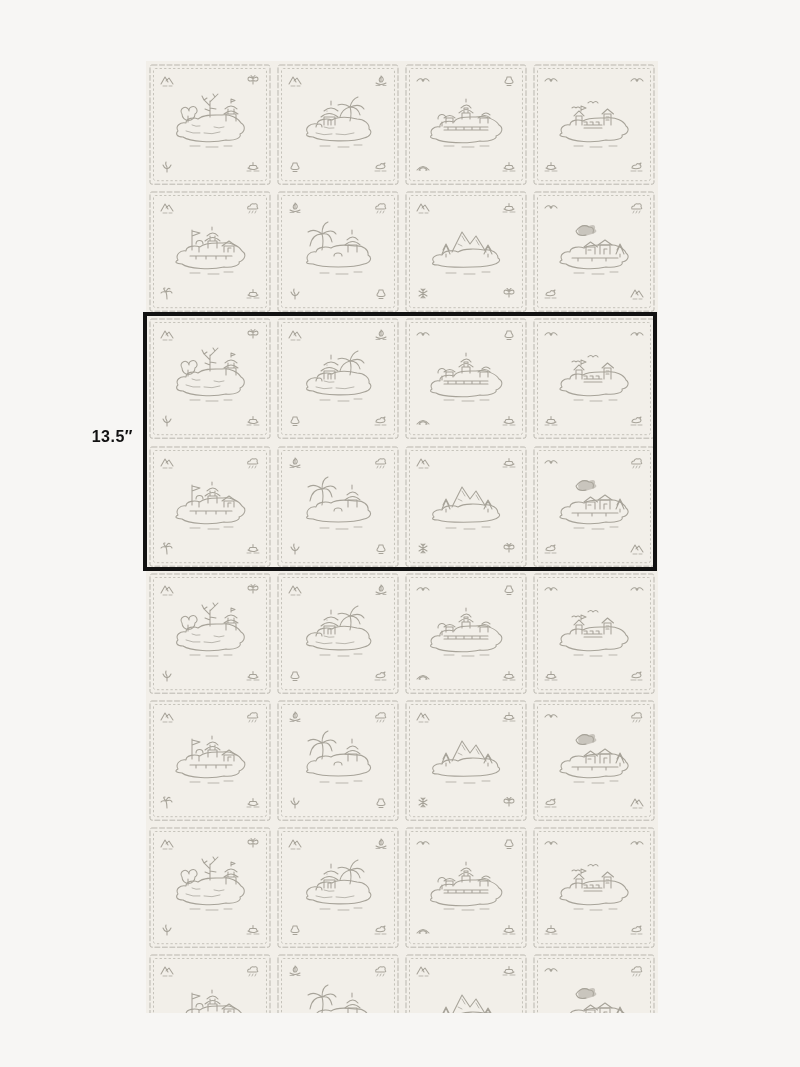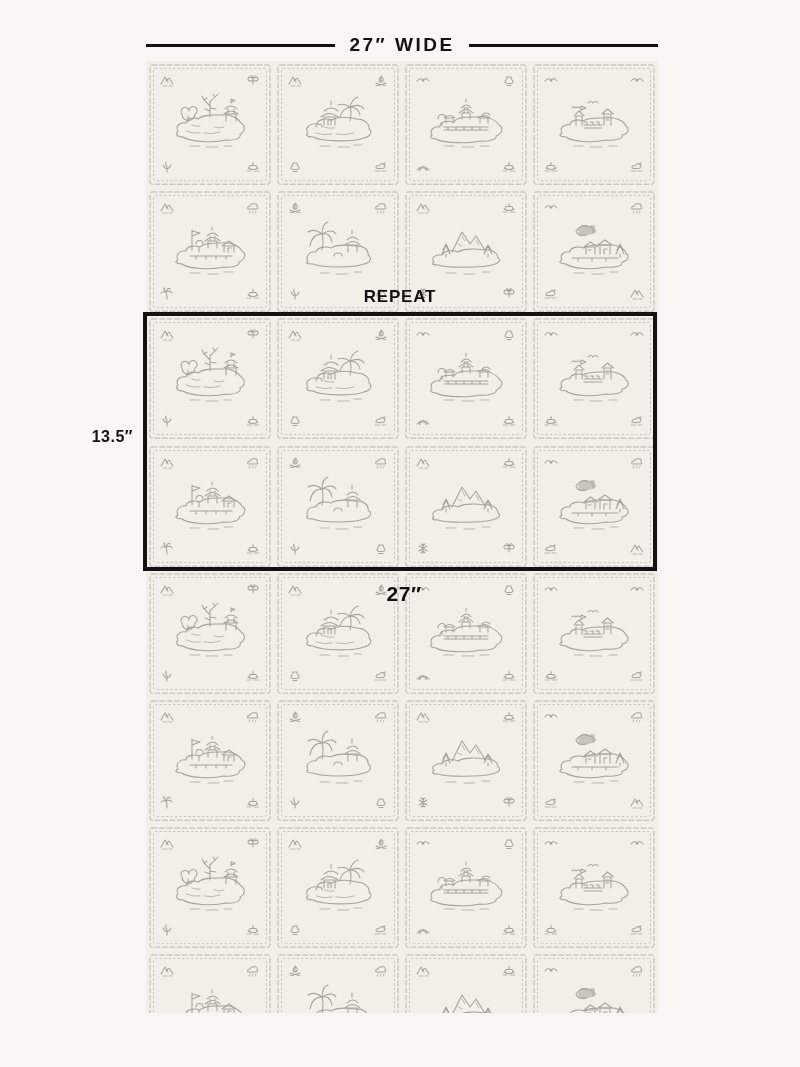--- a/index.html
+++ b/index.html
@@ -35,25 +35,20 @@
   .s{stroke:var(--ink);fill:none;stroke-width:1.05;stroke-linecap:round;stroke-linejoin:round;}
   .sl{stroke:var(--ink-light);fill:none;stroke-width:1;stroke-linecap:round;stroke-linejoin:round;}
   .sf{fill:var(--ink);stroke:none;opacity:.55;}
   .defs-holder{position:absolute;width:0;height:0;overflow:hidden;}
 </style>
 </head>
 <body>
 
 <div class="stage">
 
-  <div class="dim-header">
-    <span class="dim-rule"></span>
-    <span class="dim-label">27″ WIDE</span>
-    <span class="dim-rule"></span>
-  </div>
 
   <div class="swatch" id="swatch">
       <svg viewBox="0 0 128 127.2" class="tile">
         <use href="#tile-border" x="0" y="0" width="128" height="127.2"></use>
         <use href="#c-c1" x="22" y="26" width="84" height="64"></use>
         <use href="#m-mountain" x="13" y="13" width="16" height="13"></use>
         <use href="#m-butterfly" x="99" y="13" width="16" height="13"></use>
         <use href="#m-plant" x="13" y="99" width="16" height="13"></use>
         <use href="#m-boat" x="99" y="99" width="16" height="13"></use>
       </svg>
@@ -300,24 +295,22 @@
       <svg viewBox="0 0 128 127.2" class="tile">
         <use href="#tile-border" x="0" y="0" width="128" height="127.2"></use>
         <use href="#c-c8" x="22" y="26" width="84" height="64"></use>
         <use href="#m-bird" x="13" y="13" width="16" height="13"></use>
         <use href="#m-cloud" x="99" y="13" width="16" height="13"></use>
         <use href="#m-duck" x="13" y="99" width="16" height="13"></use>
         <use href="#m-mountain" x="99" y="99" width="16" height="13"></use>
       </svg>
     </div>
 
-  <div class="repeat-label">REPEAT</div>
   <div class="repeat-box"></div>
   <div class="height-label">13.5″</div>
-  <div class="bottom-width-label">27″</div>
 
   <svg class="defs-holder" aria-hidden="true">
     <defs>
       <symbol id="tile-border" viewBox="0 0 128 127.2">
         <rect x="4" y="4" width="120" height="119.2" rx="2" class="sl" style="stroke-dasharray:5 2.5"></rect>
         <rect x="7.5" y="7.5" width="113" height="112.2" rx="2" class="sl" style="stroke-width:.8;stroke-dasharray:1.5 3"></rect>
       </symbol>
 
       <symbol id="c-c1" viewBox="0 0 84 64">
         <path class="s" d="M10,44 C7,39 12,35 18,36 C18,31 26,30 30,32 C36,27 46,28 54,28 C62,27 70,31 73,36 C78,39 77,45 72,47 C74,51 66,54 58,53 C46,56 22,55 15,50 C9,50 7,47 10,44 Z"></path>

